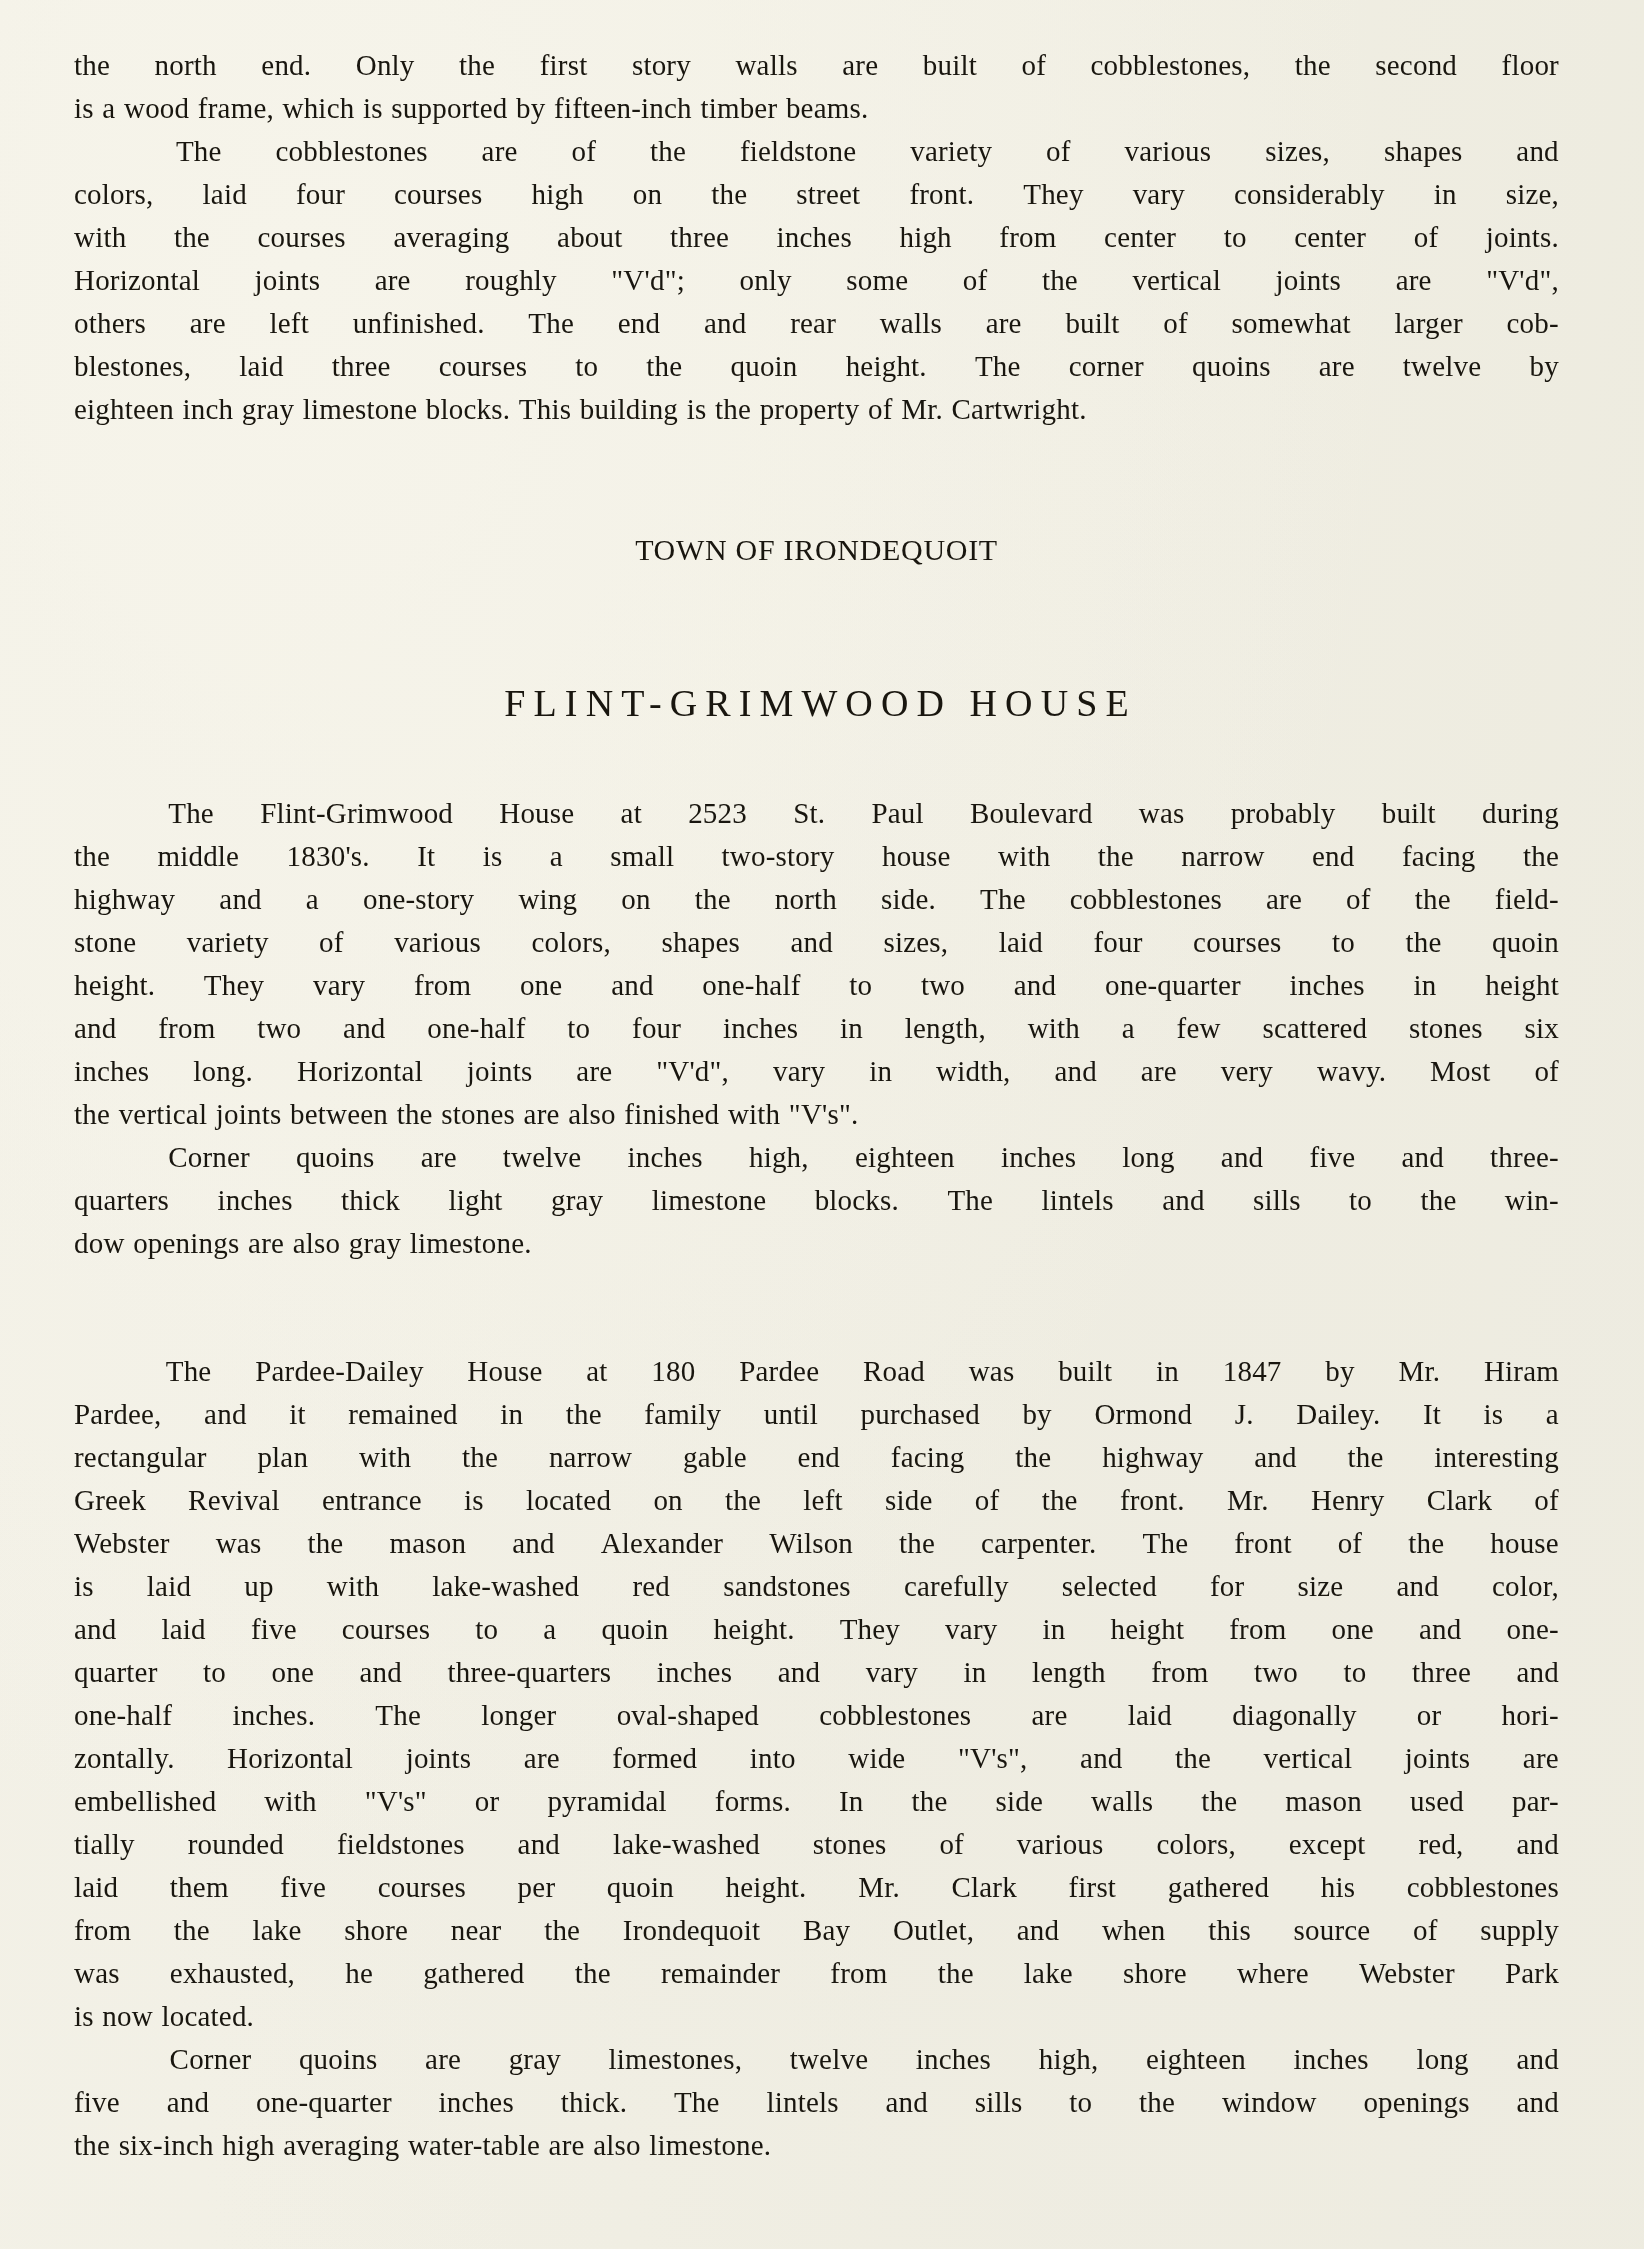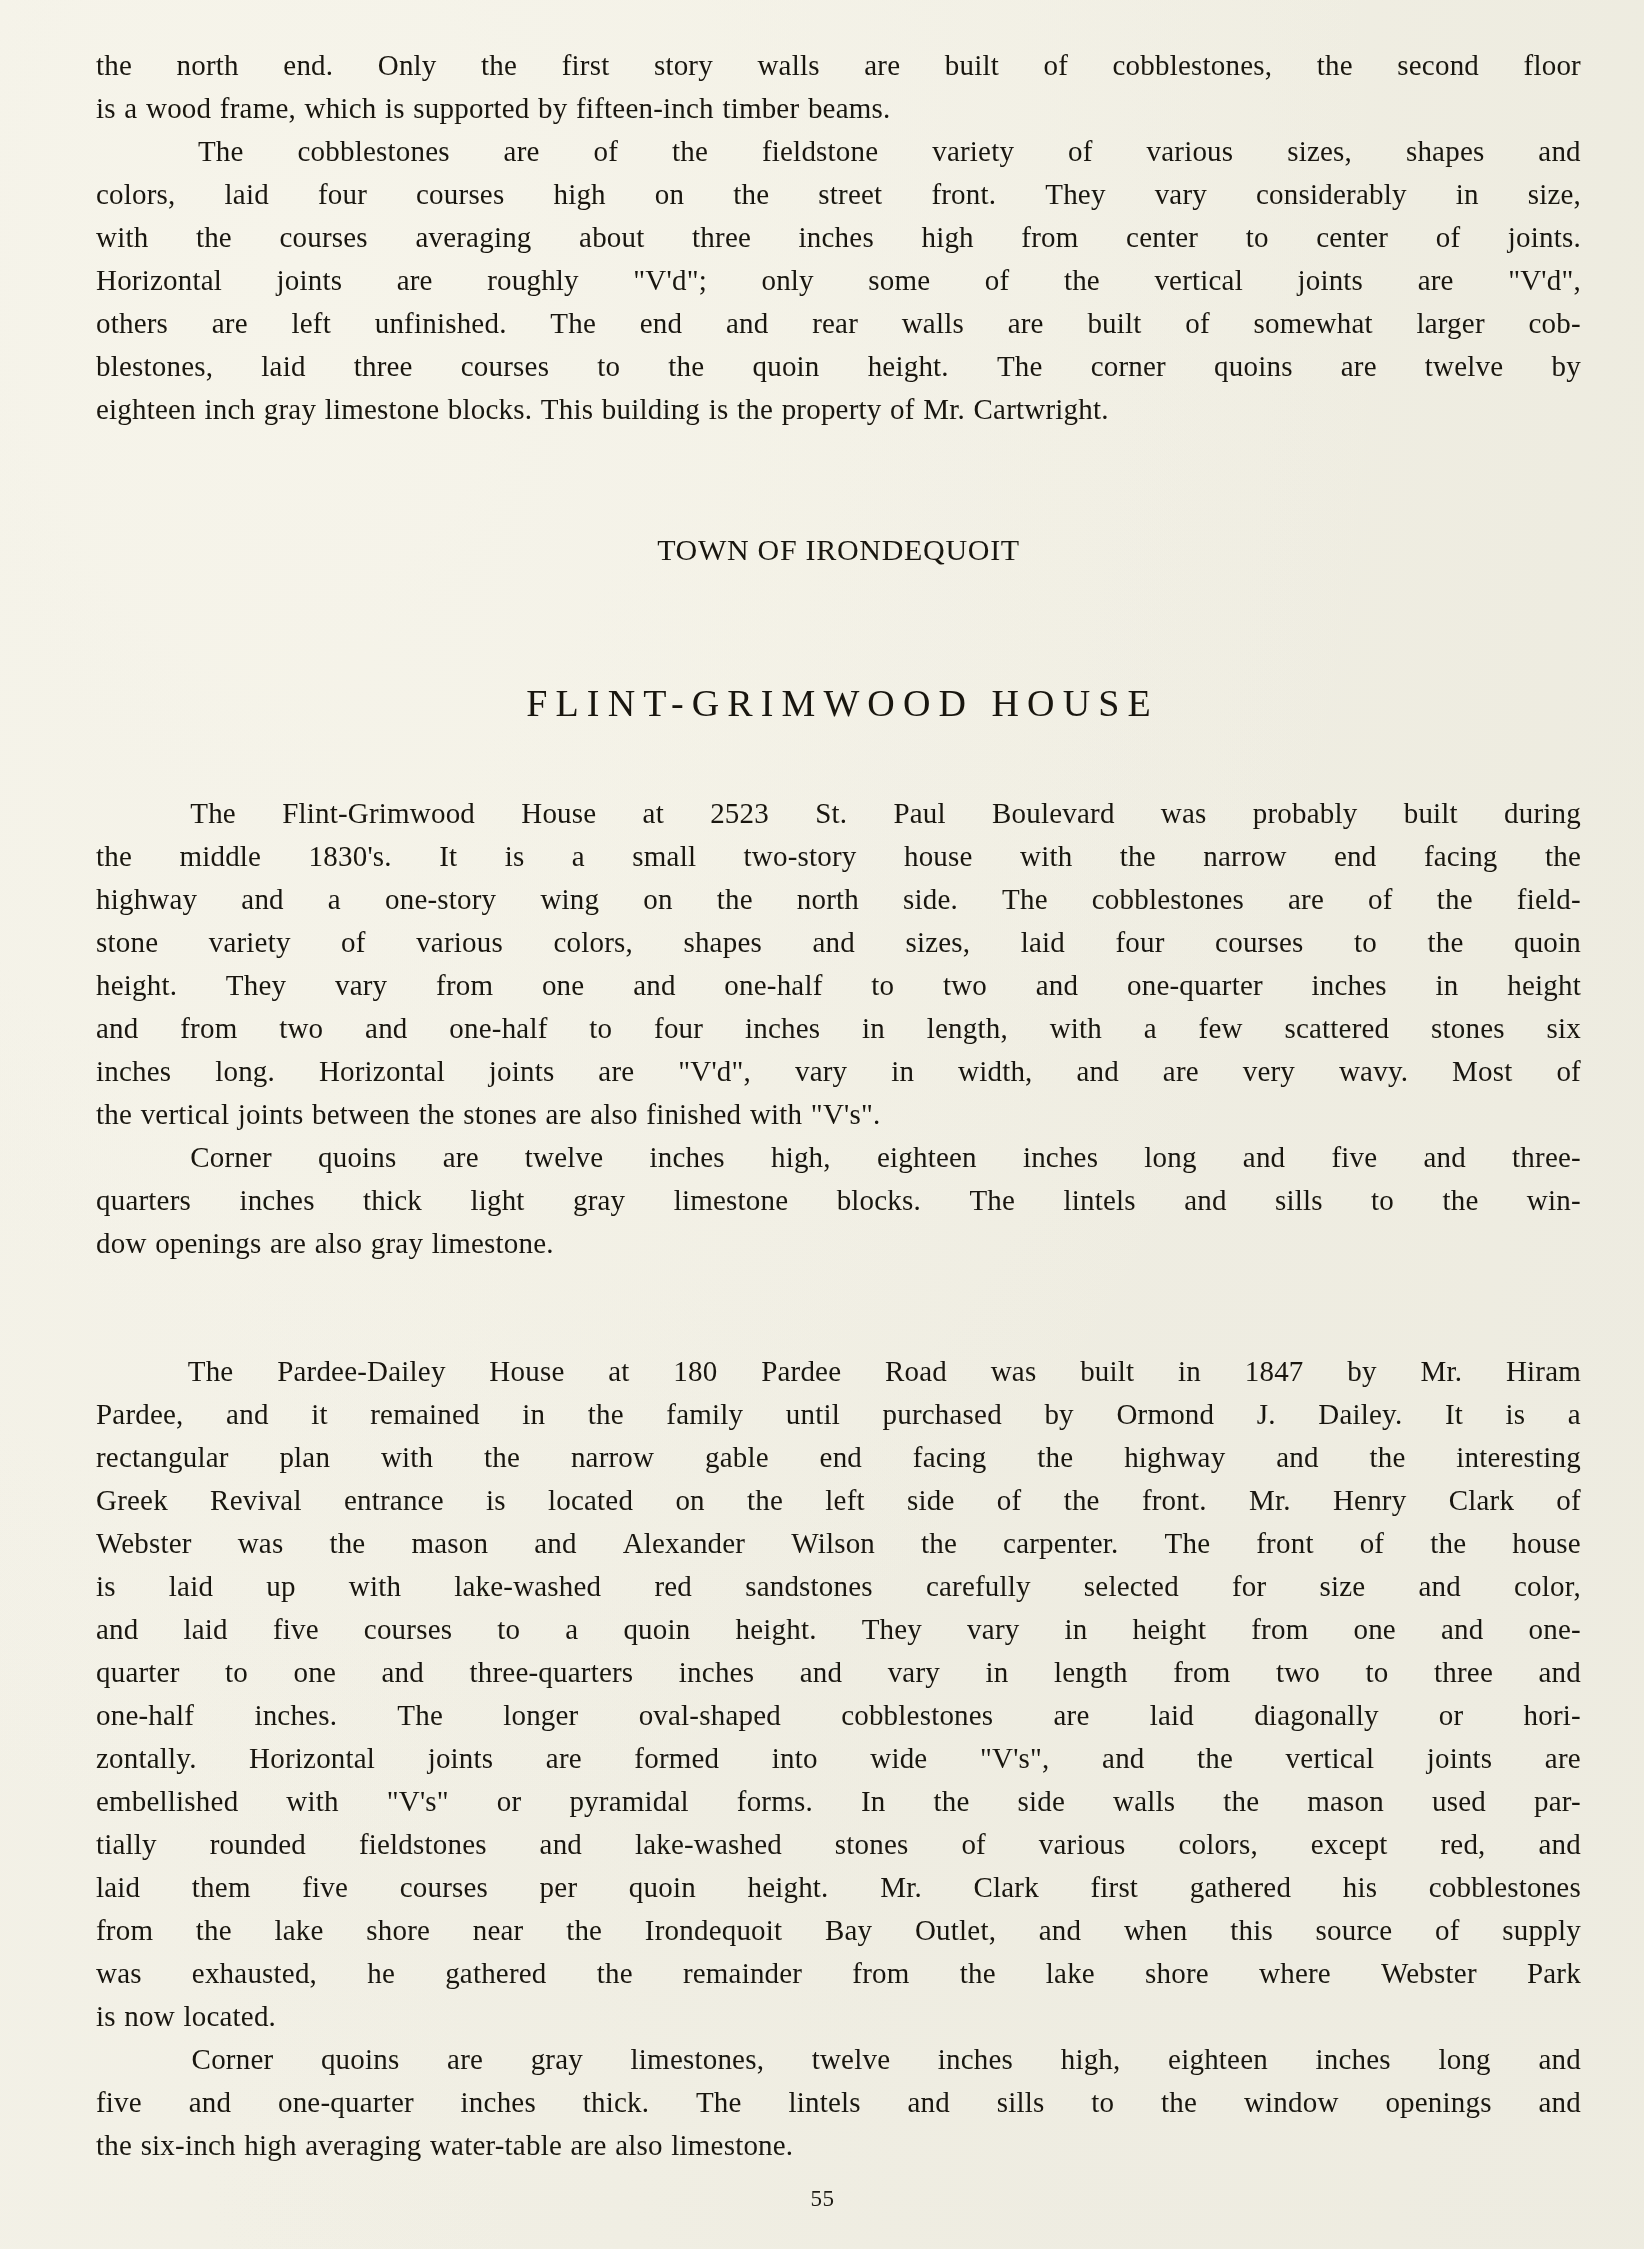--- a/index.html
+++ b/index.html
@@ -21,21 +21,21 @@
     background-image:
       radial-gradient(ellipse at 18% 12%, #f6f4ea 0%, rgba(246,244,234,0) 58%),
       radial-gradient(ellipse at 82% 80%, #eeece1 0%, rgba(238,236,225,0) 62%),
       linear-gradient(96deg, #f3f1e7 0%, #f1efe4 46%, #edebdf 100%);
     box-sizing: border-box;
     padding: 0;
     overflow: hidden;
   }
   .content {
     position: absolute;
-    left: 96px;
+    left: 74px;
     top: 44px;
     width: 1485px;
   }
 
   
   .para {
     margin: 0;
   }
   .para + .para { margin-top: 0; }
 
@@ -150,15 +150,14 @@
         <div class="ln j" title="from the lake shore near the Irondequoit Bay Outlet, and when this source of supply"><span class="w">from</span><span class="w">the</span><span class="w">lake</span><span class="w">shore</span><span class="w">near</span><span class="w">the</span><span class="w">Irondequoit</span><span class="w">Bay</span><span class="w">Outlet,</span><span class="w">and</span><span class="w">when</span><span class="w">this</span><span class="w">source</span><span class="w">of</span><span class="w">supply</span></div>
         <div class="ln j" title="was exhausted, he gathered the remainder from the lake shore where Webster Park"><span class="w">was</span><span class="w">exhausted,</span><span class="w">he</span><span class="w">gathered</span><span class="w">the</span><span class="w">remainder</span><span class="w">from</span><span class="w">the</span><span class="w">lake</span><span class="w">shore</span><span class="w">where</span><span class="w">Webster</span><span class="w">Park</span></div>
         <div class="ln last" title="is now located."><span class="w">is</span><span class="w">now</span><span class="w">located.</span></div>
       </div>
       <div class="para">
         <div class="ln j" title="Corner quoins are gray limestones, twelve inches high, eighteen inches long and"><span class="indent"></span><span class="w">Corner</span><span class="w">quoins</span><span class="w">are</span><span class="w">gray</span><span class="w">limestones,</span><span class="w">twelve</span><span class="w">inches</span><span class="w">high,</span><span class="w">eighteen</span><span class="w">inches</span><span class="w">long</span><span class="w">and</span></div>
         <div class="ln j" title="five and one-quarter inches thick. The lintels and sills to the window openings and"><span class="w">five</span><span class="w">and</span><span class="w">one-quarter</span><span class="w">inches</span><span class="w">thick.</span><span class="w">The</span><span class="w">lintels</span><span class="w">and</span><span class="w">sills</span><span class="w">to</span><span class="w">the</span><span class="w">window</span><span class="w">openings</span><span class="w">and</span></div>
         <div class="ln last" title="the six-inch high projecting water-table are also limestone."><span class="w">the</span><span class="w">six-inch</span><span class="w">high</span><span class="w">averaging</span><span class="w">water-table</span><span class="w">are</span><span class="w">also</span><span class="w">limestone.</span></div>
       </div>
     </div>
-  <div class="folio">55</div>
 </div>
 
 
 </body></html>

